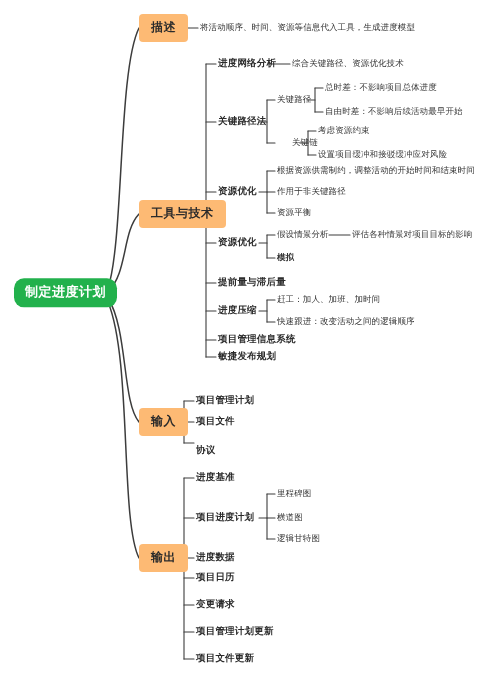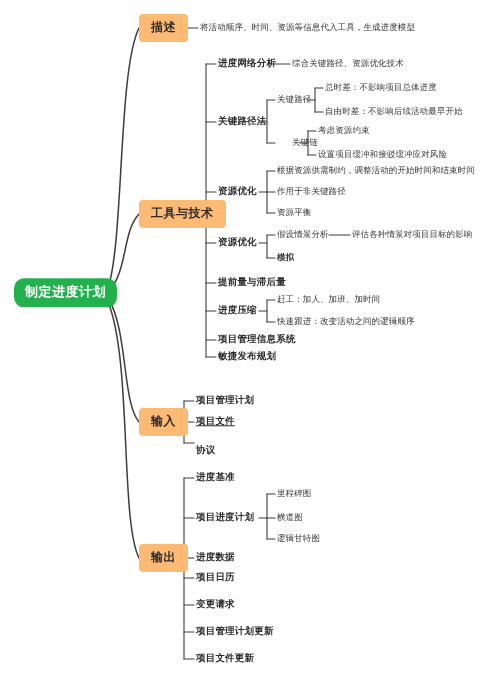--- a/index.html
+++ b/index.html
@@ -201,21 +201,21 @@
 
   <div class="node lvl2" style="left:218px; top:311px;">进度压缩</div>
   <div class="node lvl3" style="left:277px; top:300px;">赶工：加人、加班、加时间</div>
   <div class="node lvl3" style="left:277px; top:322px;">快速跟进：改变活动之间的逻辑顺序</div>
 
   <div class="node lvl2" style="left:218px; top:340px;">项目管理信息系统</div>
   <div class="node lvl2" style="left:218px; top:357px;">敏捷发布规划</div>
 
   <div class="node lvl1" style="left:139px; top:422px;">输入</div>
   <div class="node lvl2" style="left:196px; top:401px;">项目管理计划</div>
-  <div class="node lvl2" style="left:196px; top:422px;text-decoration:underline;">项目文件</div>
+  <div class="node lvl2" style="left:196px; top:422px;">项目文件</div>
   <div class="node lvl2" style="left:196px; top:443px;margin-top:8px;">协议</div>
 
   <div class="node lvl1" style="left:139px; top:558px;">输出</div>
   <div class="node lvl2" style="left:196px; top:478px;">进度基准</div>
   <div class="node lvl2" style="left:196px; top:518px;">项目进度计划</div>
   <div class="node lvl3" style="left:277px; top:494px;">里程碑图</div>
   <div class="node lvl3" style="left:277px; top:518px;">横道图</div>
   <div class="node lvl3" style="left:277px; top:539px;">逻辑甘特图</div>
   <div class="node lvl2" style="left:196px; top:558px;">进度数据</div>
   <div class="node lvl2" style="left:196px; top:578px;">项目日历</div>

